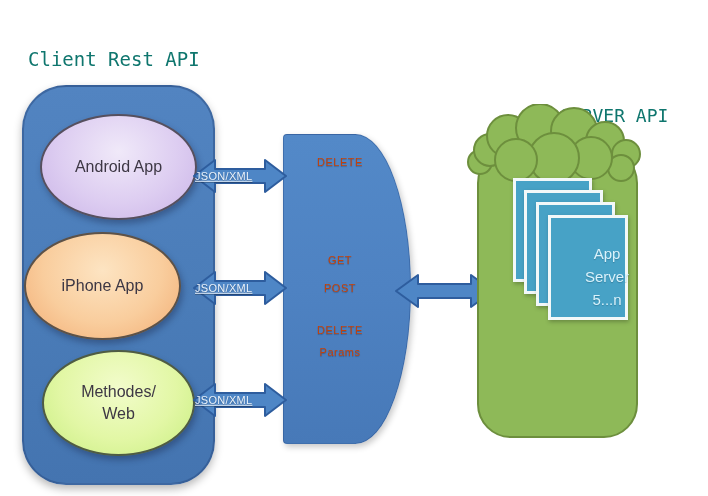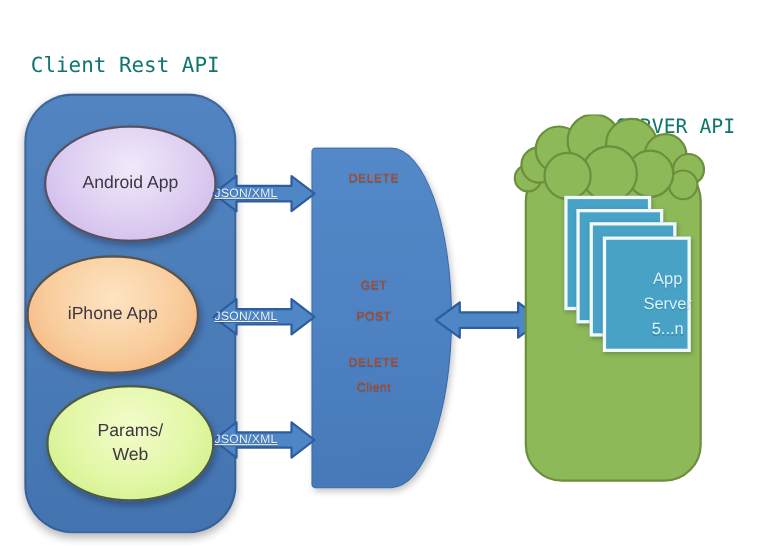--- a/index.html
+++ b/index.html
@@ -151,30 +151,30 @@
 
   <div class="client-panel"></div>
 
   <div class="node-ellipse node-android">
     <span>Android App</span>
   </div>
   <div class="node-ellipse node-iphone">
     <span>iPhone App</span>
   </div>
   <div class="node-ellipse node-browser">
-    <span>Params/</span>
+    <span>Methodes/</span>
     <span>Web</span>
   </div>
 
   <div class="methods-shape"></div>
   <span class="mlabel m-0">DELETE</span>
   <span class="mlabel m-2">GET</span>
   <span class="mlabel m-3">POST</span>
   <span class="mlabel m-4">DELETE</span>
-  <span class="mlabel m-4b">Client</span>
+  <span class="mlabel m-4b">Params</span>
 
   <div class="arrow-wrap a-jsonxml a1">
     <svg width="94" height="40" viewBox="0 0 94 40">
       <polygon points="1,20 22,4 22,13 72,13 72,4 93,20 72,36 72,27 22,27 22,36" fill="#4e86c6" stroke="#2e5d9e" stroke-width="2" stroke-linejoin="round"></polygon>
     </svg>
     <span class="arrow-label">JSON/XML</span>
   </div>
   <div class="arrow-wrap a-jsonxml a2">
     <svg width="94" height="40" viewBox="0 0 94 40">
       <polygon points="1,20 22,4 22,13 72,13 72,4 93,20 72,36 72,27 22,27 22,36" fill="#4e86c6" stroke="#2e5d9e" stroke-width="2" stroke-linejoin="round"></polygon>

